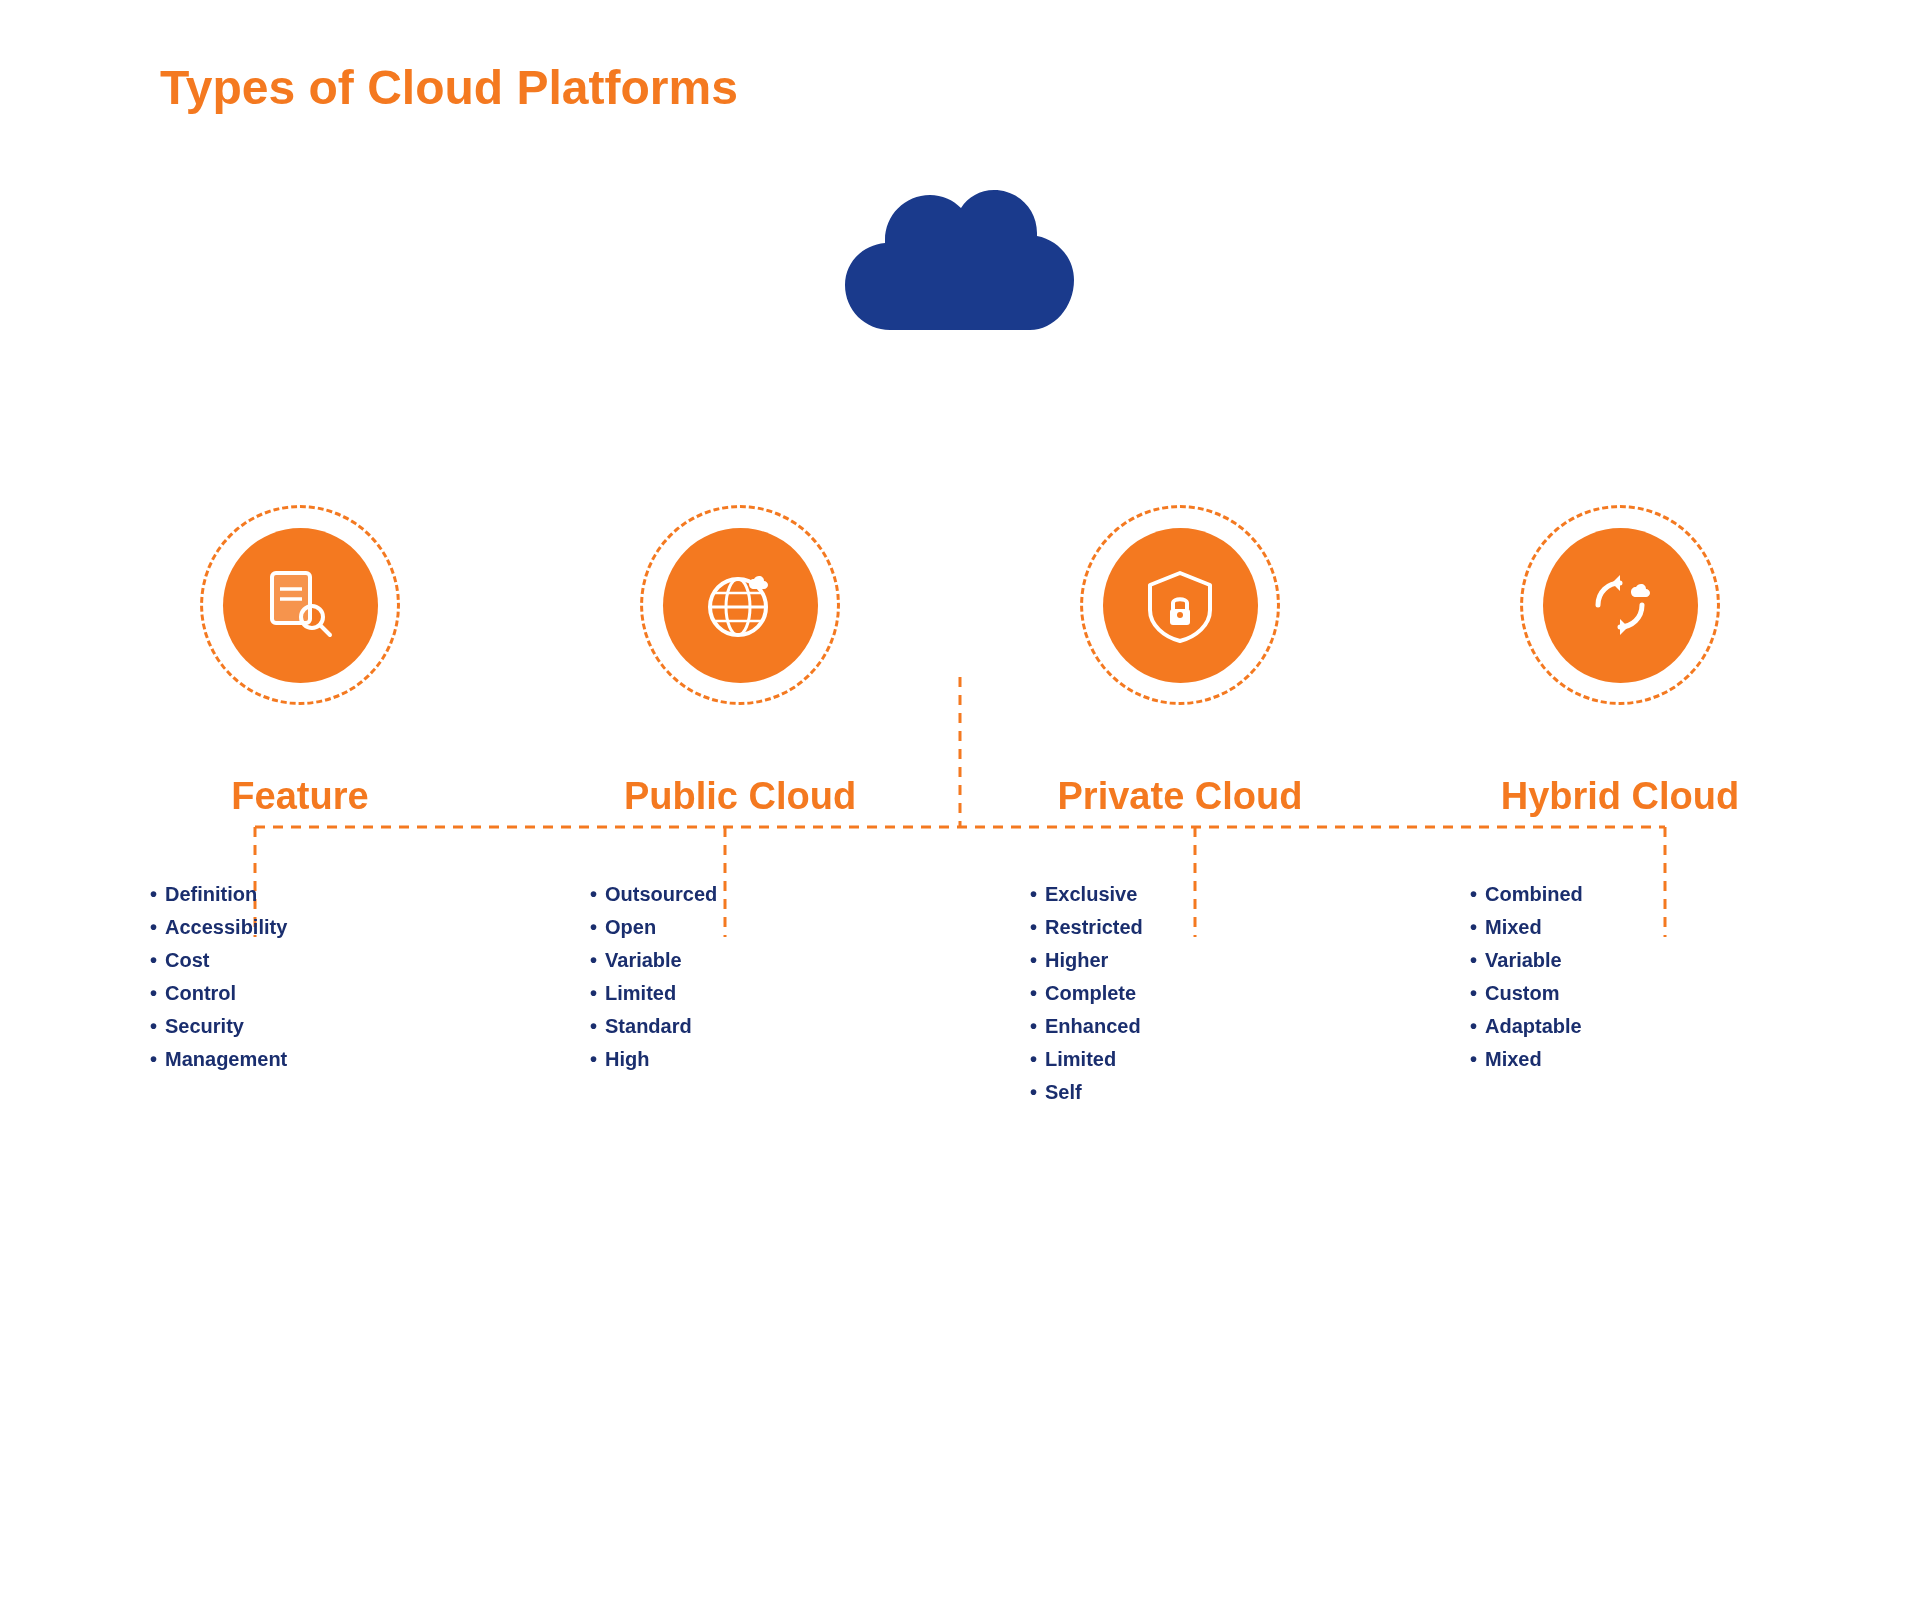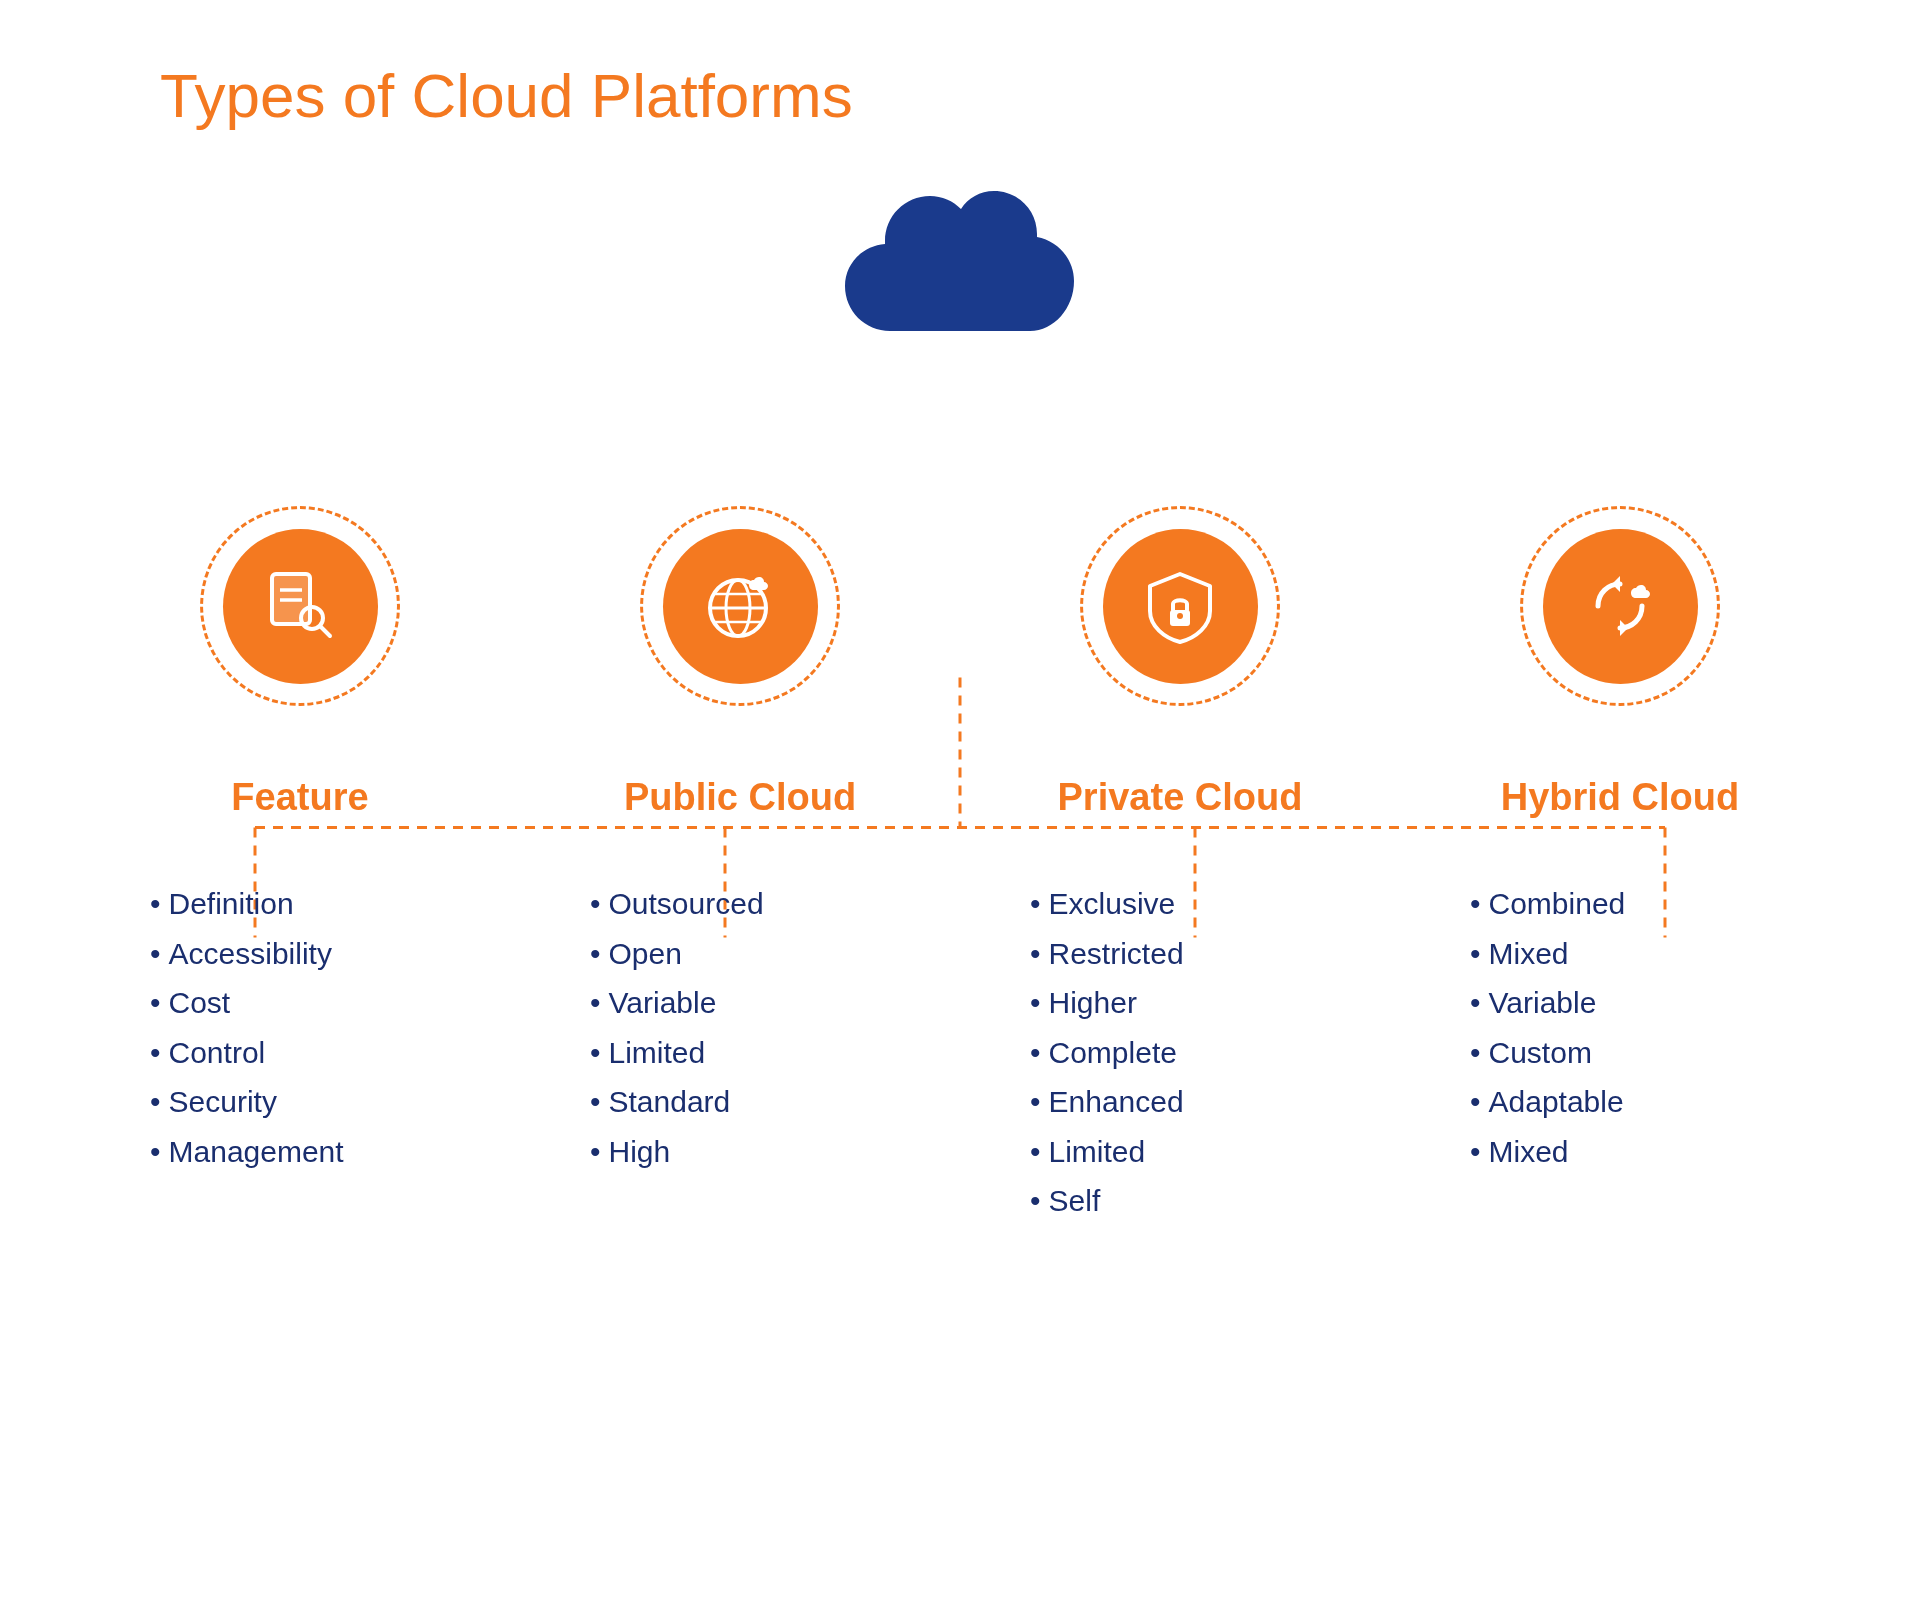--- a/index.html
+++ b/index.html
@@ -17,24 +17,24 @@
       height: 1599px;
       position: relative;
       display: flex;
       flex-direction: column;
       align-items: center;
       padding: 60px 80px 40px 80px;
     }
 
     .title {
       align-self: flex-start;
-      font-size: 62px;
-      font-weight: 400;
+      font-size: 48px;
+      font-weight: 700;
       color: #1a2e6e;
-      margin-bottom: 45px;
+      margin-bottom: 60px;
       margin-left: 80px;
     }
 
     .title span {
       color: #f47920;
     }
 
     
     .diagram-area {
       width: 100%;
@@ -124,23 +124,23 @@
       text-align: center;
     }
 
     .column-list {
       list-style: none;
       padding: 0;
       width: 100%;
     }
 
     .column-list li {
-      font-size: 30px;
+      font-size: 20px;
       color: #1a2e6e;
-      font-weight: 400;
+      font-weight: 700;
       line-height: 1.65;
       padding-left: 10px;
     }
 
     .column-list li::before {
       content: '•';
       margin-right: 8px;
       color: #1a2e6e;
     }
   </style>

